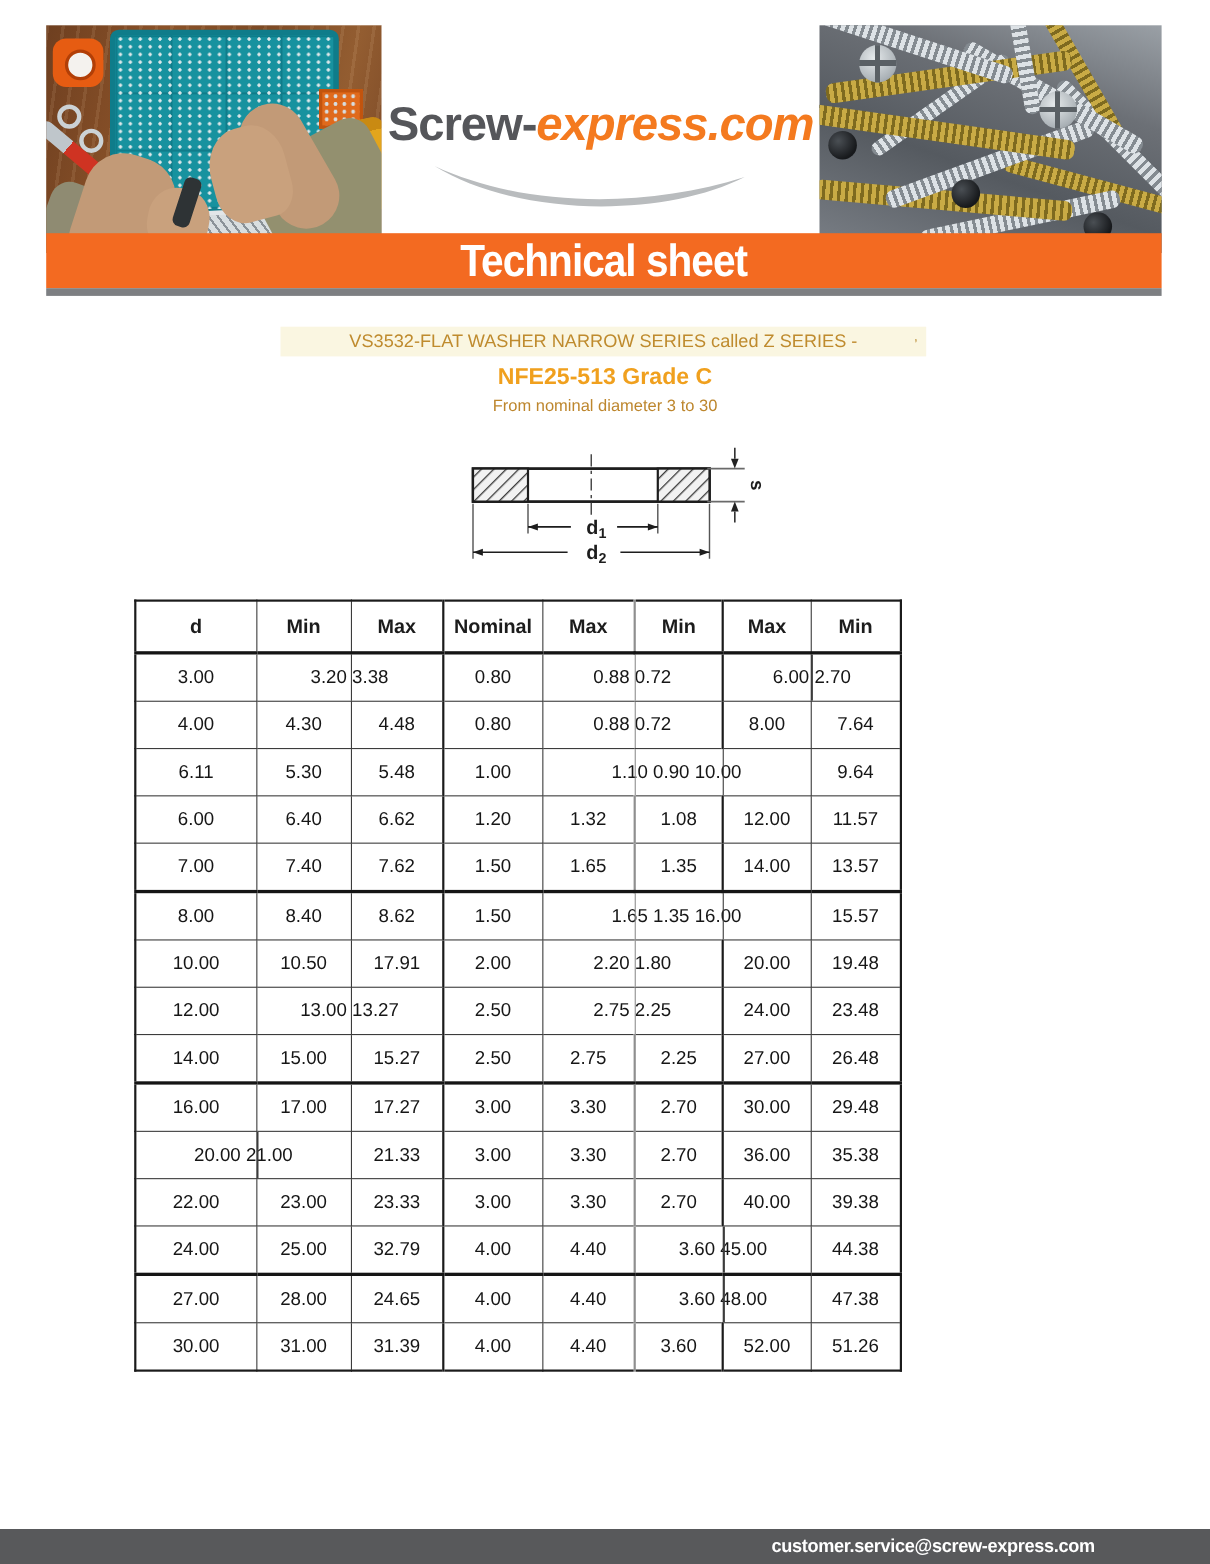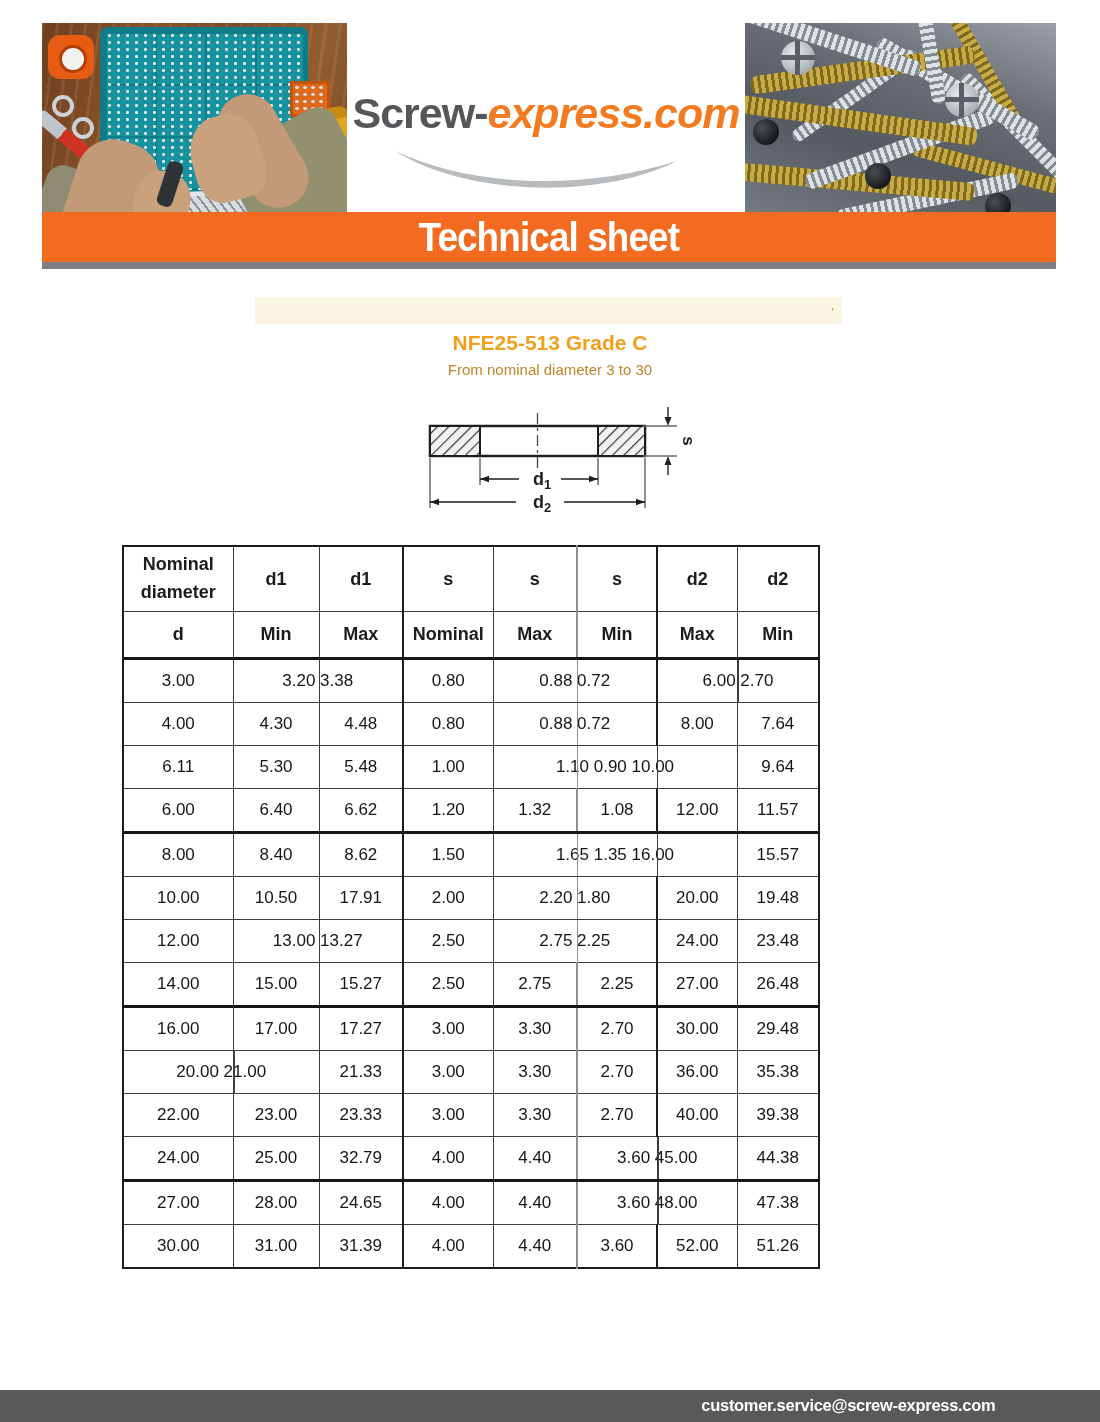--- a/index.html
+++ b/index.html
@@ -129,20 +129,21 @@
     <span class="ph-dot" style="left:240px;top:170px;"></span>
   </div>
 </div>
 
 <div class="banner">
   <span class="banner-text">Technical sheet</span>
 </div>
 <div class="banner-strip"></div>
 
 <div class="title1">
+  <span>VS3532-FLAT WASHER NARROW SERIES called Z SERIES -</span>
   <span class="title1-mark">’</span>
 </div>
 <div class="title2">NFE25-513 Grade C</div>
 <div class="title3">From nominal diameter 3 to 30</div>
 
 <svg class="diagram" width="290" height="112" viewBox="0 0 290 112">
   <defs>
     <pattern id="hatch" width="8" height="8" patternUnits="userSpaceOnUse" patternTransform="rotate(45)">
       <rect width="8" height="8" fill="#f2f2f2"></rect>
       <line x1="0" y1="0" x2="0" y2="8" stroke="#3a3a3a" stroke-width="2.4"></line>
@@ -179,30 +180,20 @@
     <col style="width:110px">
       <col style="width:86px">
       <col style="width:84px">
       <col style="width:90px">
     <col style="width:84px">
       <col style="width:80px">
       <col style="width:80px">
       <col style="width:82px">
   </colgroup>
   <thead>
-    <tr class="hr1">
-      <th class="th-nom">Nominal diameter</th>
-      <th>d1</th>
-      <th>d1</th>
-      <th class="bl2">s</th>
-      <th>s</th>
-      <th class="blgray">s</th>
-      <th class="bl2">d2</th>
-      <th>d2</th>
-    </tr>
     <tr class="hr2">
       <th>d</th>
       <th>Min</th>
       <th>Max</th>
       <th class="bl2 th-nominal">Nominal</th>
       <th>Max</th>
       <th class="blgray">Min</th>
       <th class="bl2">Max</th>
       <th>Min</th>
     </tr>
@@ -235,20 +226,30 @@
       <tr>
         <td>6.00</td>
         <td>6.40</td>
         <td>6.62</td>
         <td class="bl2">1.20</td>
         <td>1.32</td>
         <td class="blgray">1.08</td>
         <td class="bl2">12.00</td>
         <td>11.57</td>
       </tr>
+      <tr>
+        <td>7.00</td>
+        <td>7.40</td>
+        <td>7.62</td>
+        <td class="bl2">1.50</td>
+        <td>1.65</td>
+        <td class="blgray">1.35</td>
+        <td class="bl2">14.00</td>
+        <td>13.57</td>
+      </tr>
       <tr class="thick-top">
         <td>8.00</td>
         <td>8.40</td>
         <td>8.62</td>
         <td class="bl2">1.50</td>
         <td colspan="3">1.65 1.35 16.00<i class="vline gray" style="left: 83px;"></i><i class="vline" style="left: 163px;"></i></td>
         <td>15.57</td>
       </tr>
       <tr>
         <td>10.00</td>

